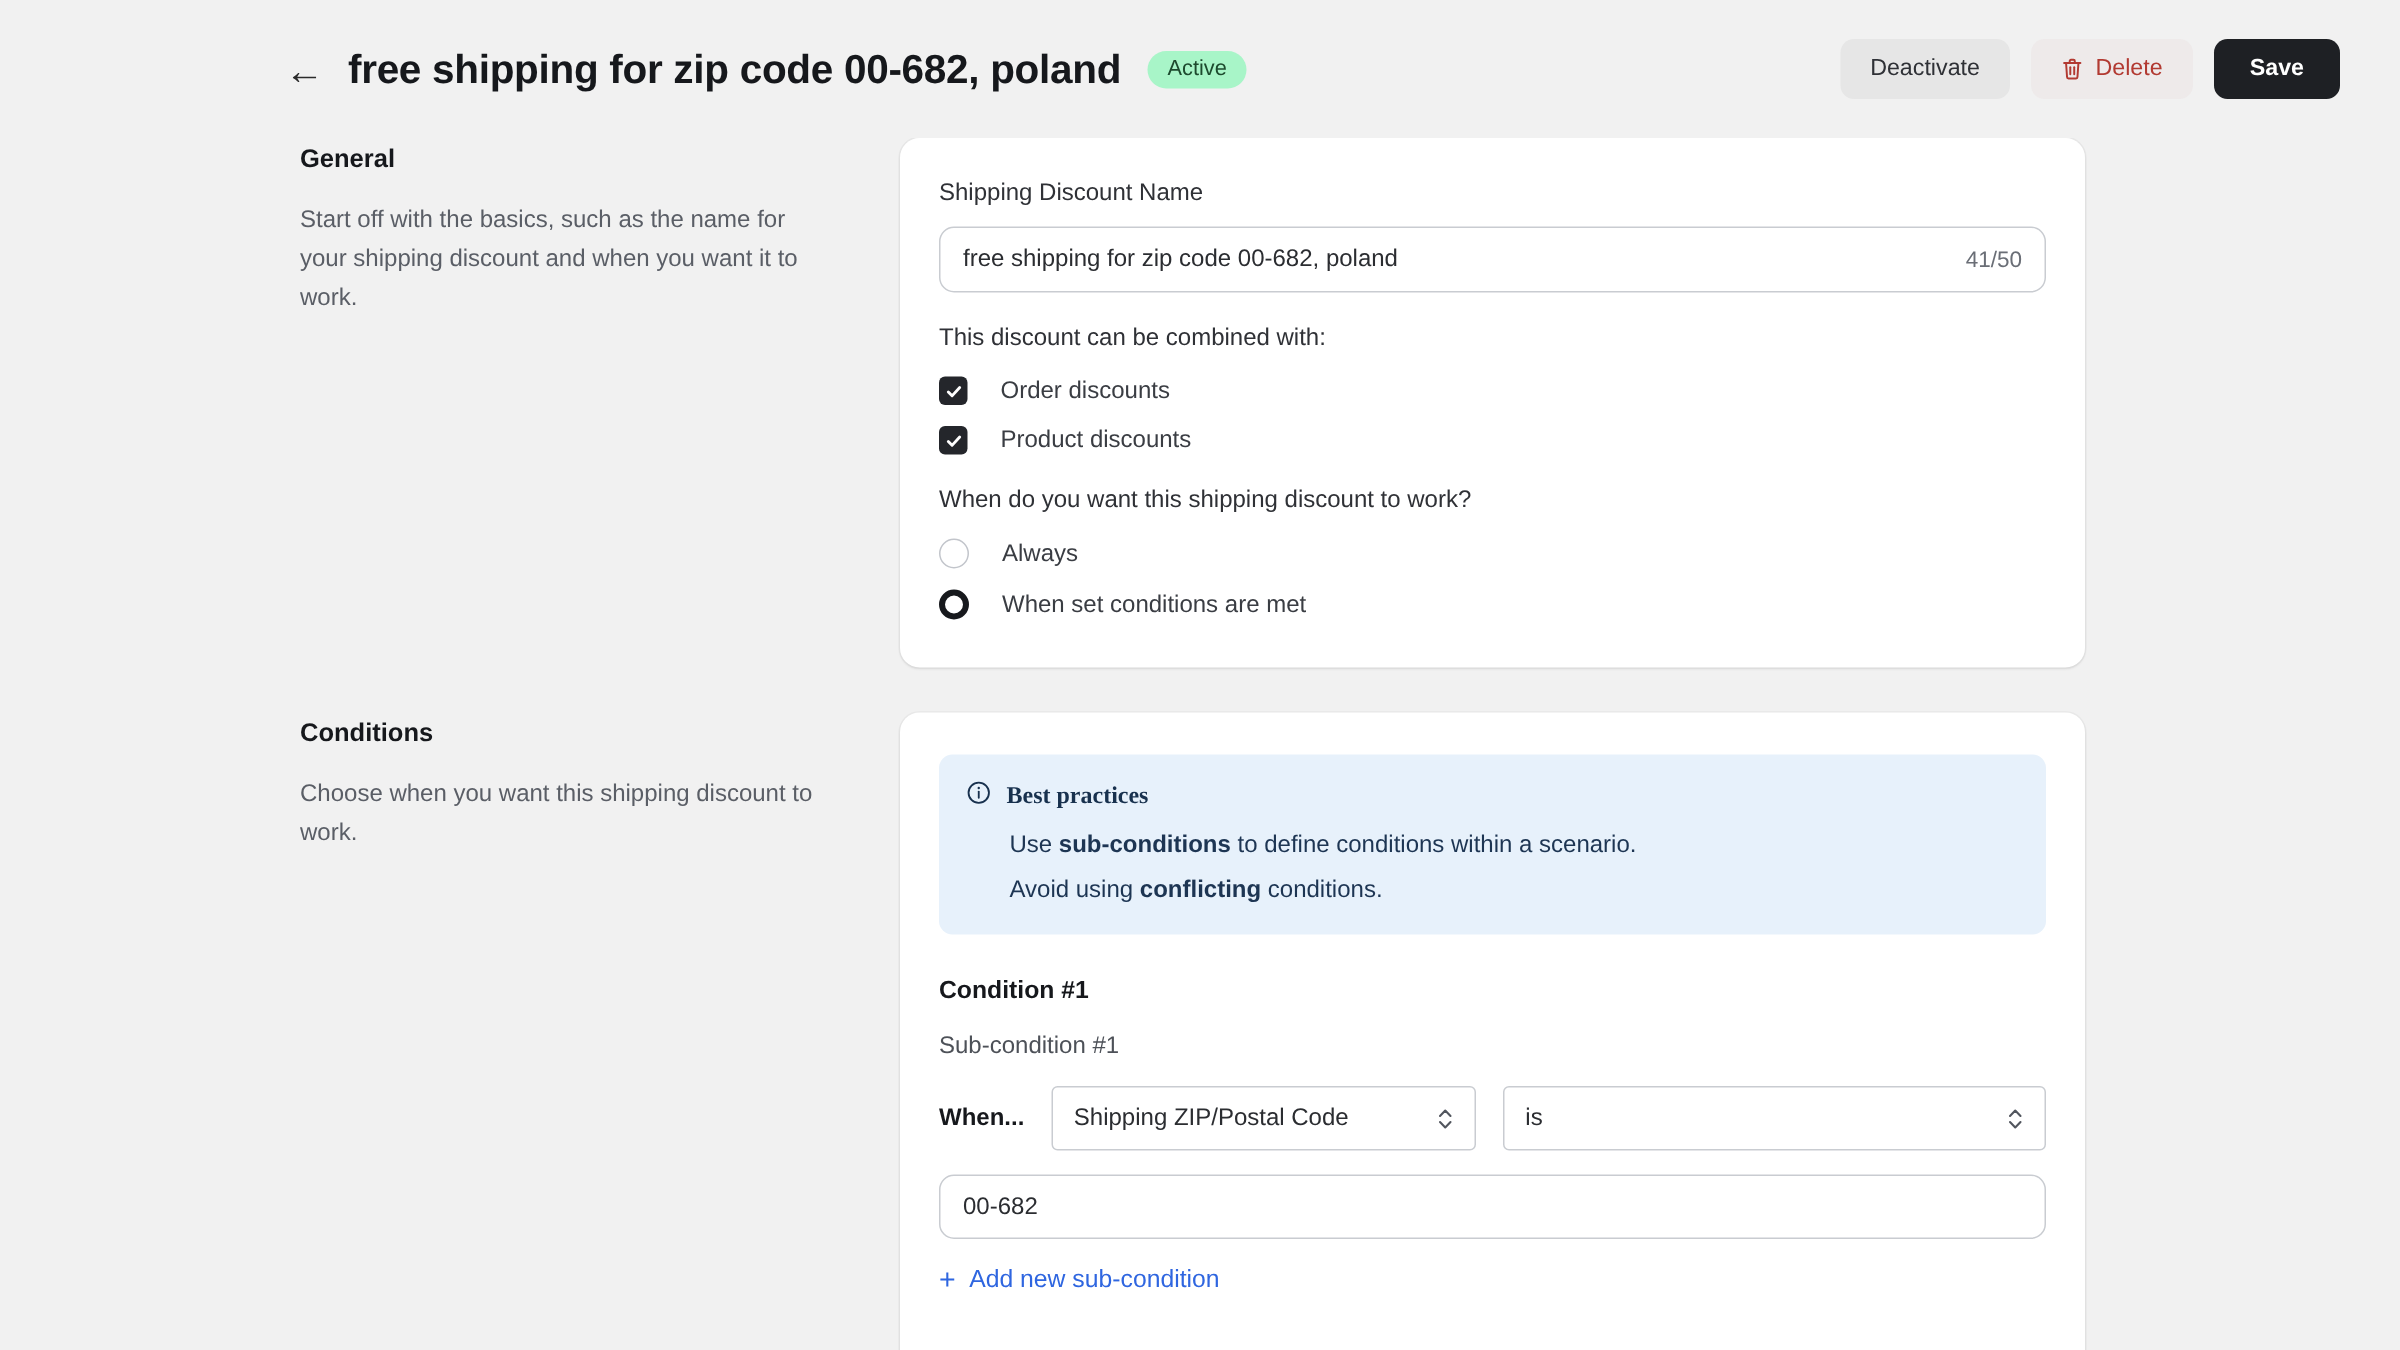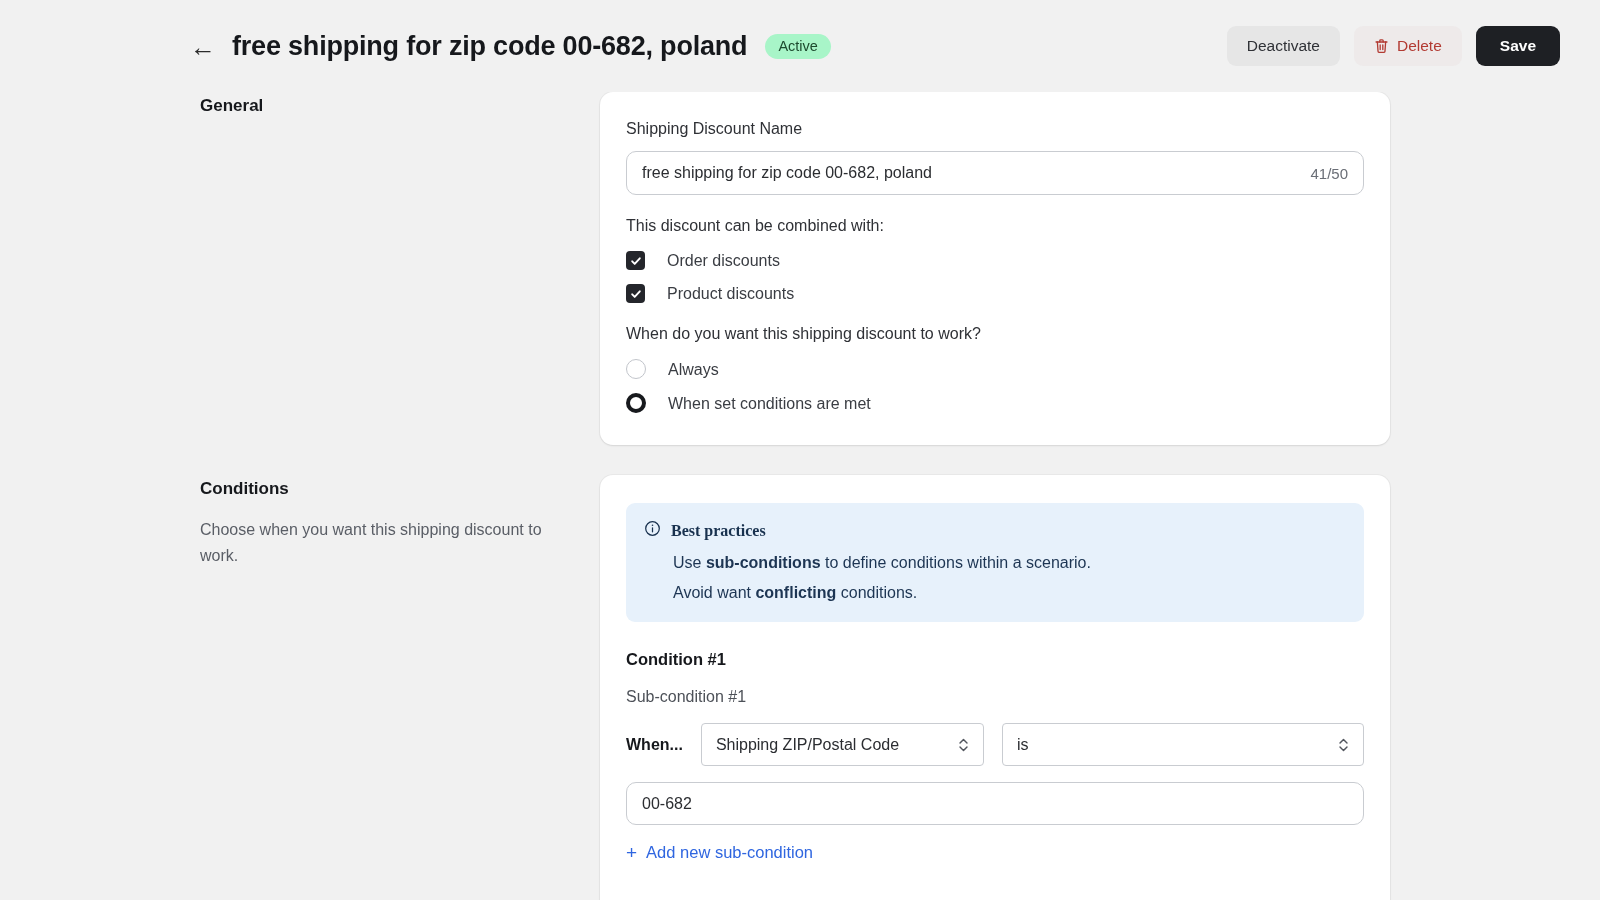--- a/index.html
+++ b/index.html
@@ -301,20 +301,21 @@
     </button>
     <button class="btn btn-primary">Save</button>
   </div>
 </div>
 
 <div class="content">
 
   <div class="section">
     <div class="section-aside">
       <h2 class="section-title">General</h2>
+      <p class="section-desc">Start off with the basics, such as the name for your shipping discount and when you want it to work.</p>
     </div>
 
     <div class="card">
       <p class="field-label">Shipping Discount Name</p>
 
       <div class="text-input">
         <span class="value">free shipping for zip code 00-682, poland</span>
         <span class="counter">41/50</span>
       </div>
 
@@ -366,21 +367,21 @@
             <svg width="17" height="17" viewBox="0 0 18 18" fill="none" stroke="#18314e" stroke-width="1.3">
               <circle cx="9" cy="9" r="7.2"></circle>
               <path d="M9 8.2v4.3" stroke-linecap="round"></path>
               <circle cx="9" cy="5.6" r="0.85" fill="#18314e" stroke="none"></circle>
             </svg>
           </span>
           <span>Best practices</span>
         </div>
         <div class="callout-lines">
           <p><span>Use </span><b>sub-conditions</b><span> to define conditions within a scenario.</span></p>
-          <p><span>Avoid want </span><b>conflicting</b><span> conditions.</span></p>
+          <p><span>Avoid using </span><b>conflicting</b><span> conditions.</span></p>
         </div>
       </div>
 
       <p class="cond-title">Condition #1</p>
       <p class="subcond-title">Sub-condition #1</p>
 
       <div class="when-row">
         <span class="when-label">When...</span>
 
         <div class="select select-field">

